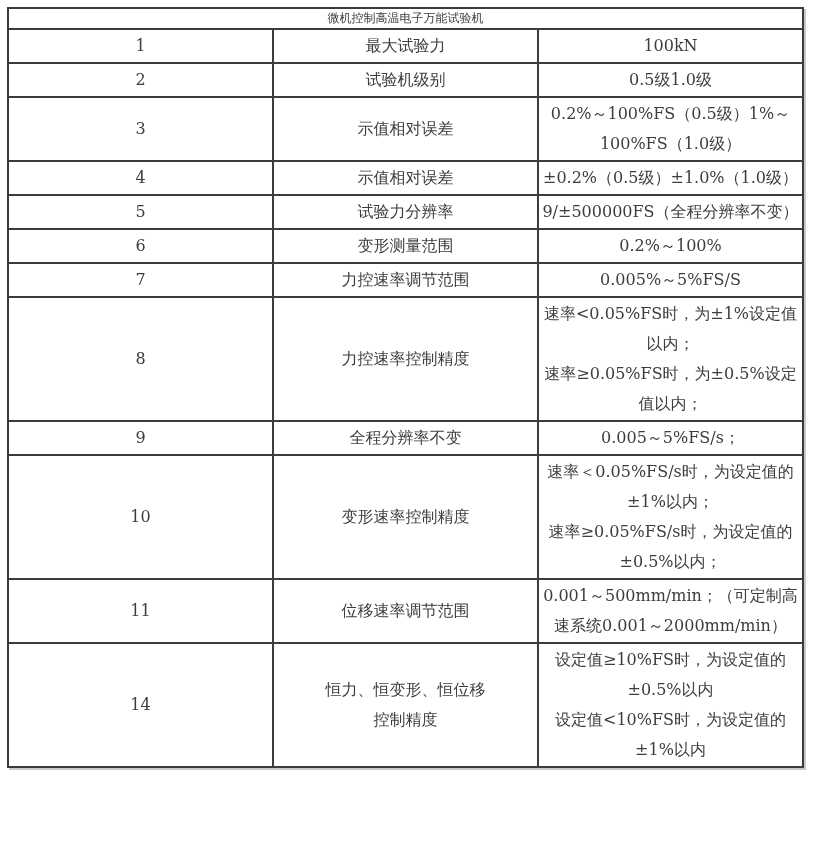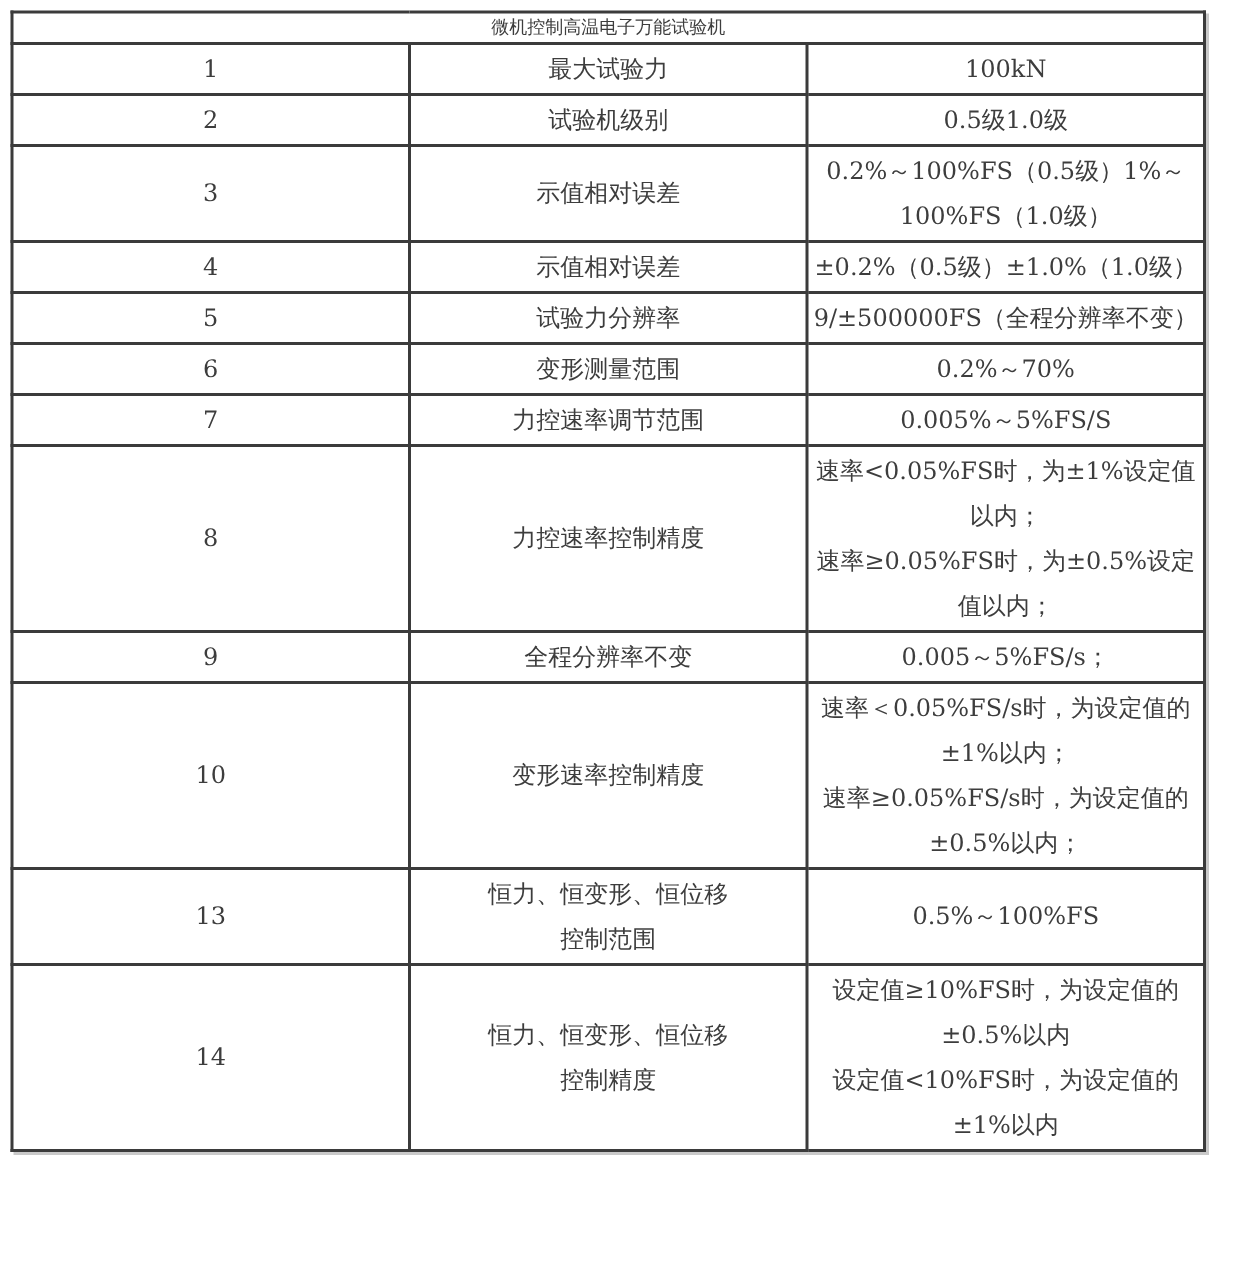--- a/index.html
+++ b/index.html
@@ -89,21 +89,21 @@
 
   <tr>
     <td class="col-no">5</td>
     <td class="col-label">试验力分辨率</td>
     <td class="col-value">9/±500000FS（全程分辨率不变）</td>
   </tr>
 
   <tr>
     <td class="col-no">6</td>
     <td class="col-label">变形测量范围</td>
-    <td class="col-value">0.2%～70%</td>
+    <td class="col-value">0.2%～100%</td>
   </tr>
 
   <tr>
     <td class="col-no">7</td>
     <td class="col-label">力控速率调节范围</td>
     <td class="col-value">0.005%～5%FS/S</td>
   </tr>
 
   <tr>
     <td class="col-no">8</td>
@@ -118,28 +118,27 @@
     <td class="col-value">0.005～5%FS/s；</td>
   </tr>
 
   <tr>
     <td class="col-no">10</td>
     <td class="col-label">变形速率控制精度</td>
     <td class="col-value">速率＜0.05%FS/s时，为设定值的±1%以内；
 速率≥0.05%FS/s时，为设定值的±0.5%以内；</td>
   </tr>
 
+  <tr>
+    <td class="col-no">11</td>
+    <td class="col-label">位移速率调节范围</td>
+    <td class="col-value">0.001～500mm/min；（可定制高速系统0.001～2000mm/min）</td>
+  </tr>
 
 
-  <tr>
-    <td class="col-no">13</td>
-    <td class="col-label">恒力、恒变形、恒位移
-控制范围</td>
-    <td class="col-value">0.5%～100%FS</td>
-  </tr>
 
   <tr>
     <td class="col-no">14</td>
     <td class="col-label">恒力、恒变形、恒位移
 控制精度</td>
     <td class="col-value">设定值≥10%FS时，为设定值的±0.5%以内
 设定值&lt;10%FS时，为设定值的±1%以内</td>
   </tr>
 
 </tbody>

